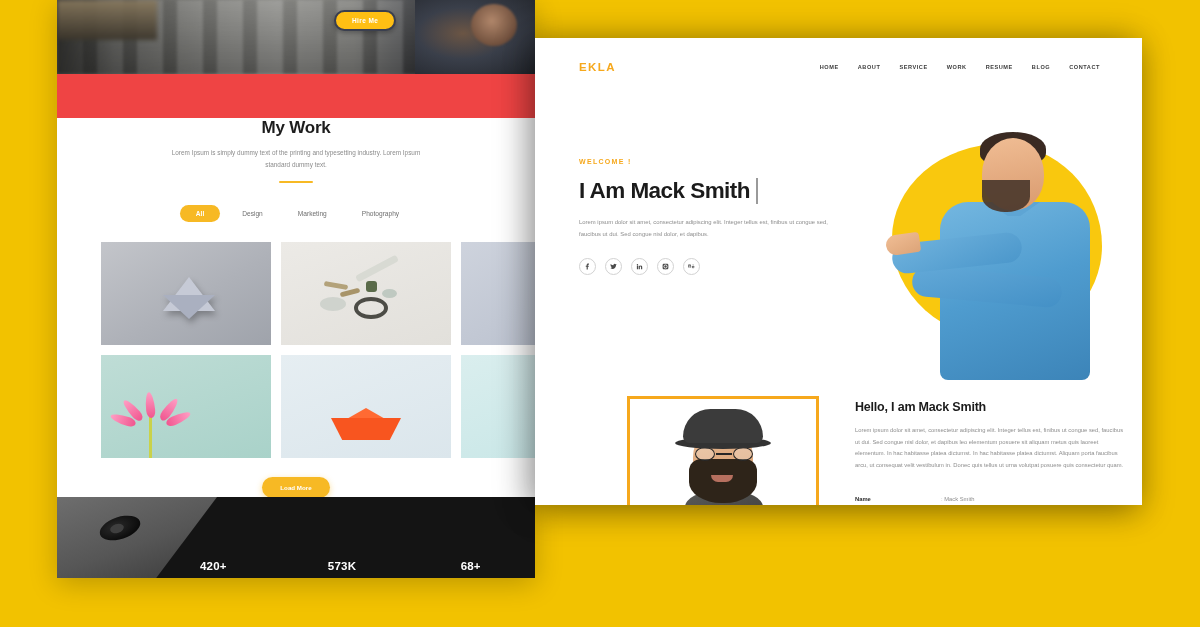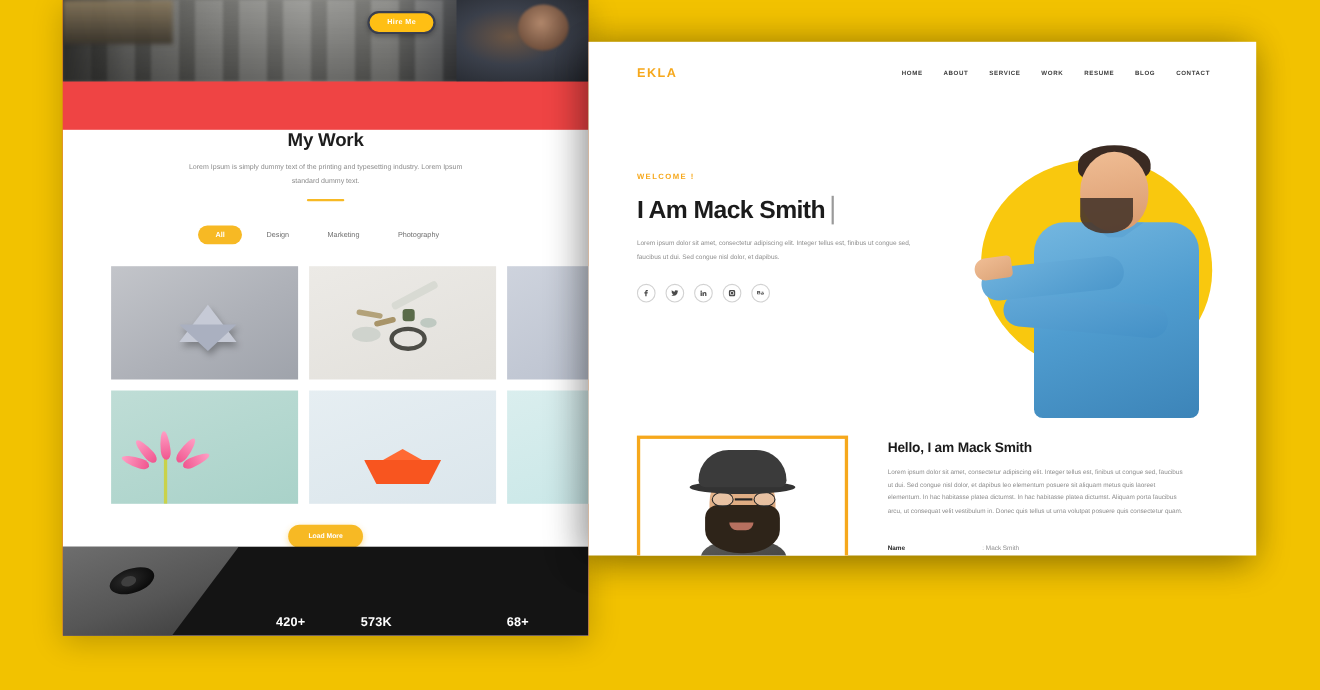--- a/index.html
+++ b/index.html
@@ -133,21 +133,21 @@
   }
   .lp-footer .cam{
     position:absolute; left:42px; top:20px; width:42px; height:22px; border-radius:50%;
     background: radial-gradient(ellipse at 40% 40%, #2a2a2a, #0c0c0c 70%);
     transform: rotate(-18deg);
   }
   .lp-footer .cam:after{content:""; position:absolute; left:11px; top:6px; width:14px; height:9px;
     border-radius:50%; background:#3f3f3f;}
   .stats { position:absolute; left:0; bottom:6px; width:478px; display:flex; }
   .stat { flex:1; text-align:center; color:#fff; font-size:11.5px; font-weight:700; letter-spacing:.2px;}
-  .stat:nth-child(1){ text-align:right; padding-left:92px; }
+  .stat:nth-child(1){ text-align:center; padding-left:92px; }
 
   
   .right-panel {
     position:absolute; left:535px; top:38px; width:607px; height:467px;
     background:#ffffff; box-shadow: -8px 0 32px rgba(0,0,0,.28), 0 8px 30px rgba(0,0,0,.25);
     overflow:hidden;
   }
   .rp-nav{ display:flex; align-items:center; height:58px; padding:0 42px 0 44px; }
   .logo{ font-size:11.5px; font-weight:800; color:#F6A81C; letter-spacing:1.4px; }
   .nav-links{ margin-left:auto; display:flex; gap:19px; }
@@ -187,21 +187,21 @@
     border-radius: 28px 26px 8px 8px; }
   .m1-collar{ position:absolute; left:92px; top:72px; width:52px; height:20px;
     background:#5ea5d4; clip-path: polygon(0 0, 100% 0, 62% 70%, 38% 70%); }
   .m1-arm{ position:absolute; left:-4px; top:108px; width:130px; height:30px;
     background: linear-gradient(160deg,#6fb2dd,#4b97cb); border-radius:16px; transform: rotate(-6deg);}
   .m1-arm2{ position:absolute; left:16px; top:142px; width:150px; height:30px;
     background: linear-gradient(160deg,#63a9d8,#4390c6); border-radius:16px; transform: rotate(5deg);}
   .m1-hand{ position:absolute; left:-10px; top:104px; width:34px; height:20px;
     background: linear-gradient(160deg,#f0bd94,#dca478); border-radius:10px 4px 4px 10px; transform: rotate(-8deg);}
 
-  .rp-about{ position:relative; padding: 10px 0 0; }
+  .rp-about{ position:relative; padding: 10px 0 0; margin-left: 48px; }
   .about-photo{
     position:absolute; left:44px; top:0; width:192px; height:232px;
     border:3px solid #F6A81C; background:#fff; overflow:hidden;
   }
   .man2{ position:absolute; left:50%; transform:translateX(-50%); bottom:0; width:176px; height:222px; }
   .m2-hat{ position:absolute; left:48px; top:6px; width:80px; height:34px;
     background:#3b3b3b; border-radius: 34px 34px 8px 8px;}
   .m2-brim{ position:absolute; left:40px; top:34px; width:96px; height:12px;
     background:#333; border-radius:50%;}
   .m2-head{ position:absolute; left:58px; top:22px; width:60px; height:70px;

